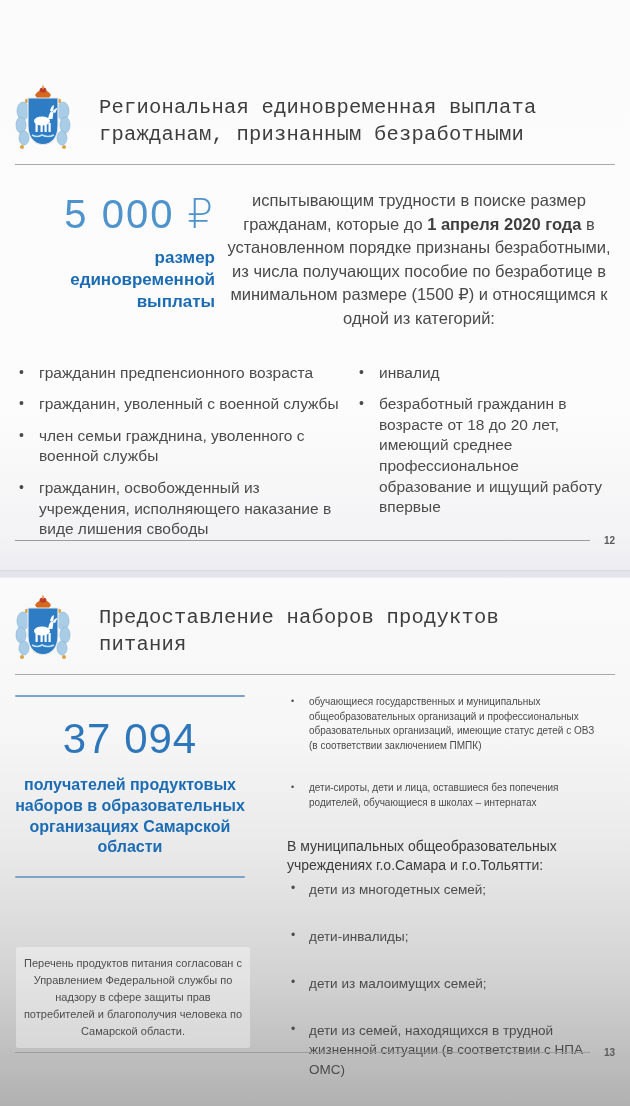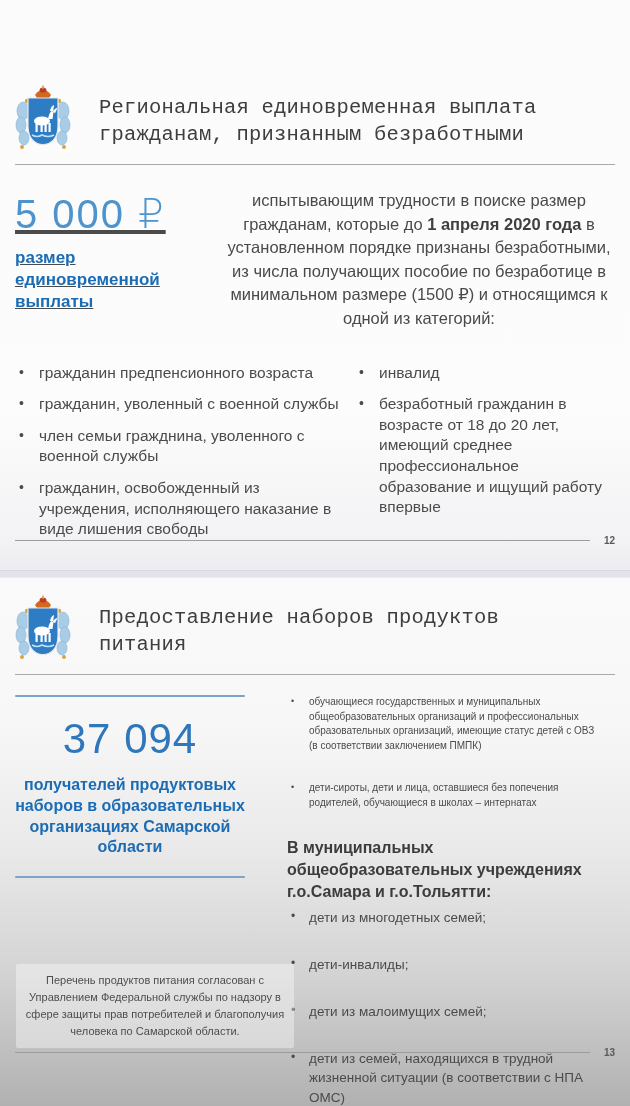--- a/index.html
+++ b/index.html
@@ -30,21 +30,21 @@
   .emblem { width:56px; height:74px; flex:0 0 56px; }
   .slide-title {
     margin-left:28px; margin-top:10px;
     font-size:20.5px; line-height:1.32; font-weight:400;
     color:#3e3e3e; letter-spacing:.2px; max-width:480px;font-family:Liberation Mono, monospace;
   }
   .header-rule { height:1px; background:#a9a9a9; margin-top:6px; }
 
   
   .s1-content { display:flex; margin-top:24px; }
-  .s1-stat { width:200px; flex:0 0 200px; text-align:left; padding-top:2px;text-decoration:underline; }
+  .s1-stat { width:200px; flex:0 0 200px; text-align:right; padding-top:2px; }
   .stat-value {
     font-size:40px; font-weight:300; color:#4e93cb; letter-spacing:2px; white-space:nowrap;
   }
   .stat-caption {
     margin-top:10px; font-size:17px; font-weight:700; color:#1b6cb4; line-height:1.28;
   }
   .s1-paragraph {
     flex:1; margin-left:8px; text-align:center;
     font-size:16.5px; line-height:1.43; color:#4a4a4a;
   }
@@ -76,26 +76,26 @@
   .s2-stat .stat-value { display:block; margin-top:18px; font-size:42px; color:#2e77bb; letter-spacing:1px; }
   .s2-stat .stat-caption { margin-top:12px; font-size:16px; line-height:1.3; }
   .s2-stat .blue-rule.bottom { margin-top:18px; }
 
   .s2-right { flex:1; margin-left:42px; }
   .s2-right ul.bullets { font-size:10px; width:312px; }
   .s2-right ul.bullets li { margin-bottom:0; line-height:1.46; padding-left:22px; }
   .s2-right ul.bullets li + li { margin-top:28px; }
 
   .s2-subsection { margin-top:26px; width:330px; }
-  .s2-subsection h3 { font-size:16px; font-weight:700; color:#3c3c3c; line-height:1.4; }
+  .s2-subsection h3 { font-size:14px; font-weight:400; color:#3c3c3c; line-height:1.4; }
   .s2-subsection ul.bullets { margin-top:4px; font-size:13.5px; }
   .s2-subsection ul.bullets li { margin-bottom:2px; line-height:1.42; padding-left:22px; }
 
   .note-box {
-    position:absolute; left:16px; bottom:58px; width:278px;
+    position:absolute; left:16px; bottom:58px; width:234px;
     font-size:11px; line-height:1.55; color:#4d4d4d; text-align:center;
     background:rgba(255,255,255,0.38); padding:8px 4px; border-radius:2px;
   }
 </style>
 </head>
 <body>
 
 <div class="page">
 
   <section class="slide slide-1">

